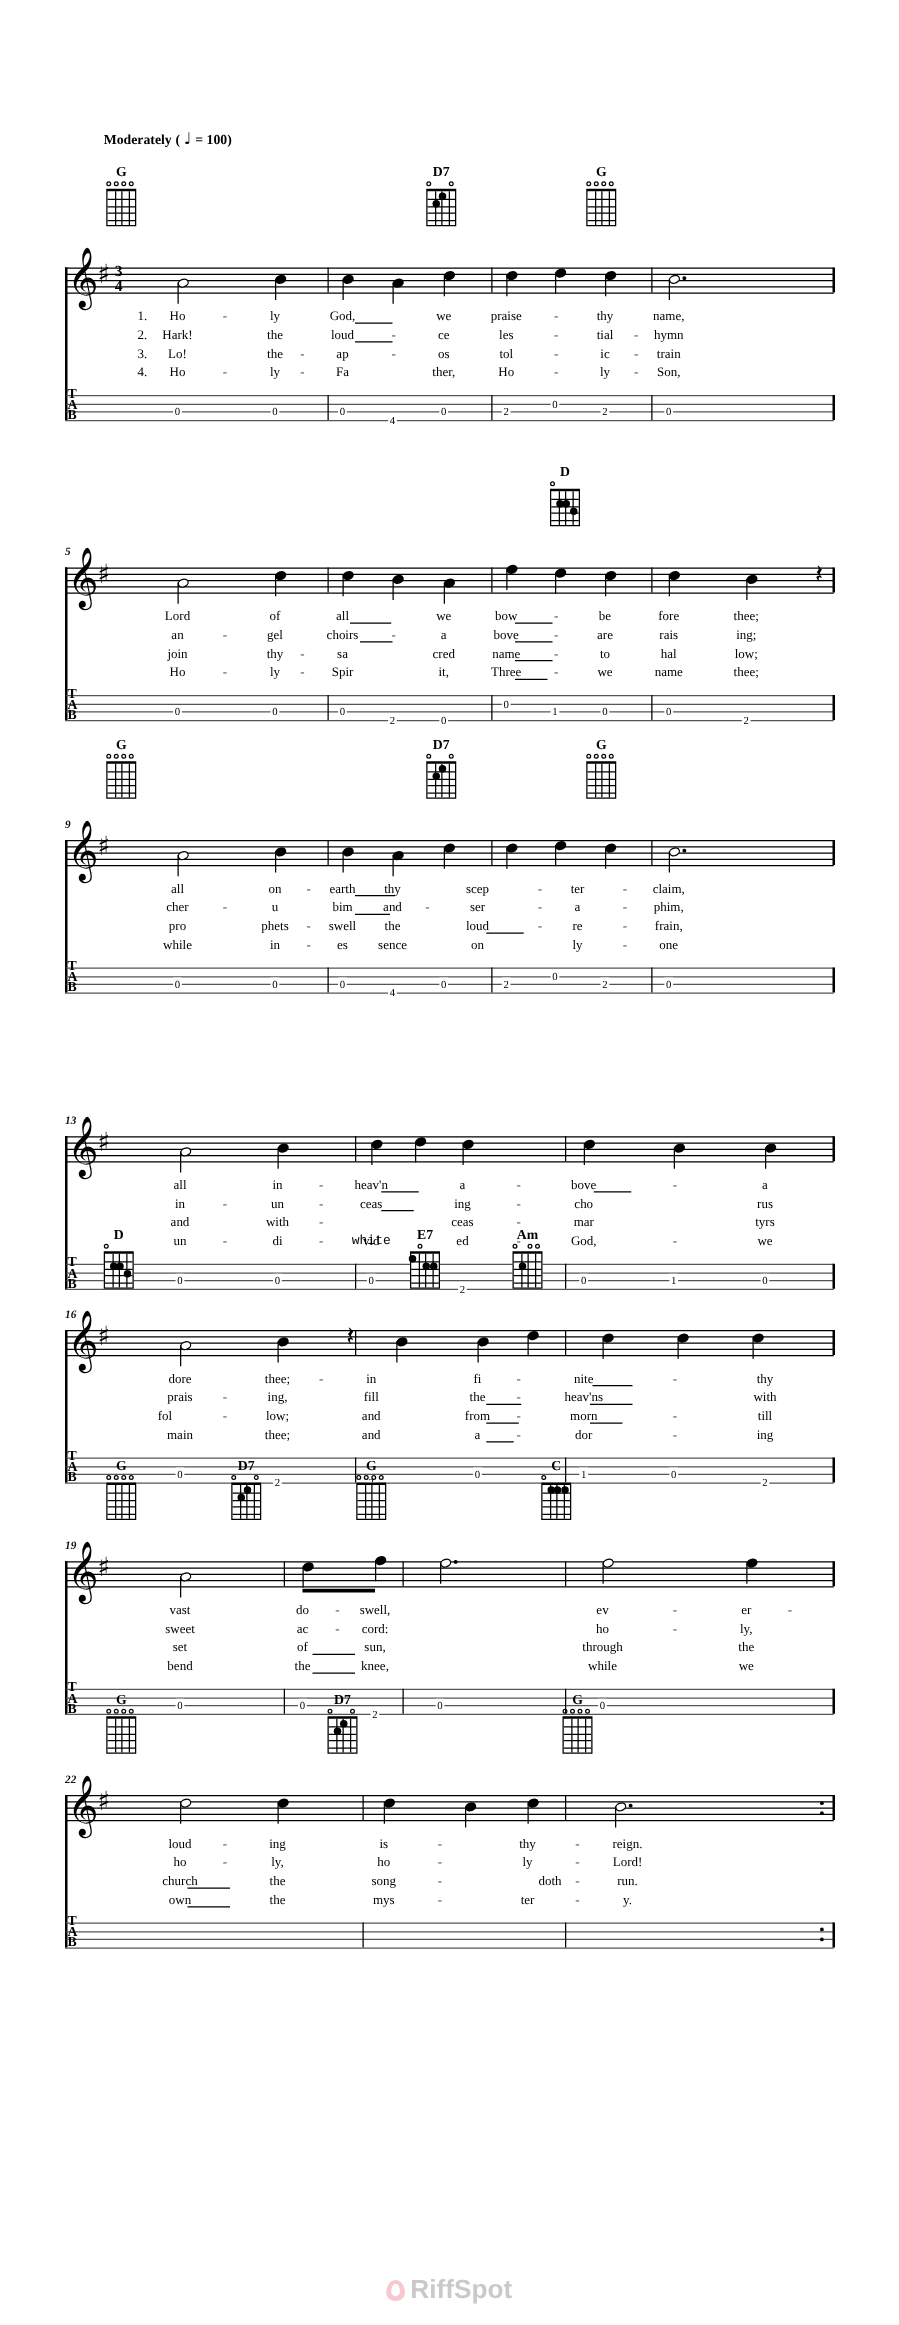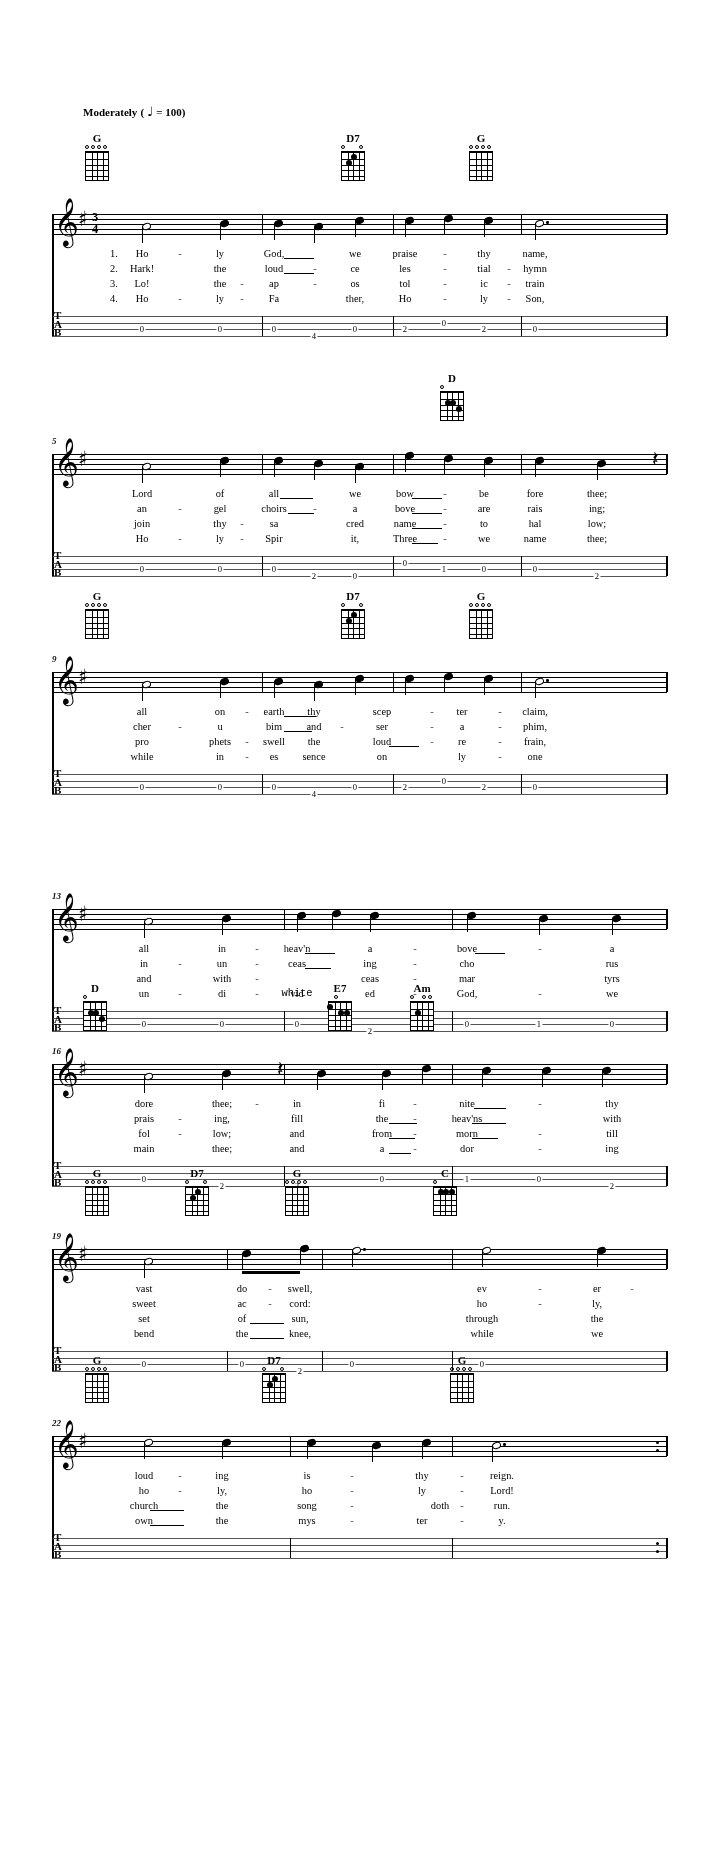--- a/index.html
+++ b/index.html
@@ -798,21 +798,21 @@
           <div class="lyr c" style="top: 15px; left: 92px;">prais</div>
           <div class="lyr c" style="top: 15px; left: 170px;">ing,</div>
           <div class="lyr c" style="top: 15px; left: 245px;">fill</div>
           <div class="lyr c" style="top: 15px; left: 330px;">the</div>
           <div class="lyr c" style="top: 15px; left: 415px;">heav'ns</div>
           <div class="lyr c" style="top: 15px; left: 560px;">with</div>
           <div class="hy" style="left: 128px; top: 15px;">-</div>
           <div class="hy" style="left: 363px; top: 15px;">-</div>
           <div class="ext" style="left: 337px; width: 28px; top: 25px;"></div>
           <div class="ext" style="left: 420px; width: 34px; top: 25px;"></div>
-          <div class="lyr c" style="top: 30px; left: 92px;">fol</div>
+          <div class="lyr c" style="top: 30px; left: 80px;">fol</div>
           <div class="lyr c" style="top: 30px; left: 170px;">low;</div>
           <div class="lyr c" style="top: 30px; left: 245px;">and</div>
           <div class="lyr c" style="top: 30px; left: 330px;">from</div>
           <div class="lyr c" style="top: 30px; left: 415px;">morn</div>
           <div class="lyr c" style="top: 30px; left: 560px;">till</div>
           <div class="hy" style="left: 128px; top: 30px;">-</div>
           <div class="hy" style="left: 363px; top: 30px;">-</div>
           <div class="hy" style="left: 488px; top: 30px;">-</div>
           <div class="ext" style="left: 337px; width: 26px; top: 40px;"></div>
           <div class="ext" style="left: 420px; width: 26px; top: 40px;"></div>
@@ -1155,13 +1155,16 @@
             <div class="rdots" style="left: 604px; top: 8px;">
               <i></i>
               <span style="display:block;height:5px"></span>
               <i></i>
             </div>
           </div>
         </div>
       </div>
     </div>
 
+  <div class="logo">
+    <span class="pick"></span><span>RiffSpot</span>
+  </div>
 </div>
 
 </body></html>

